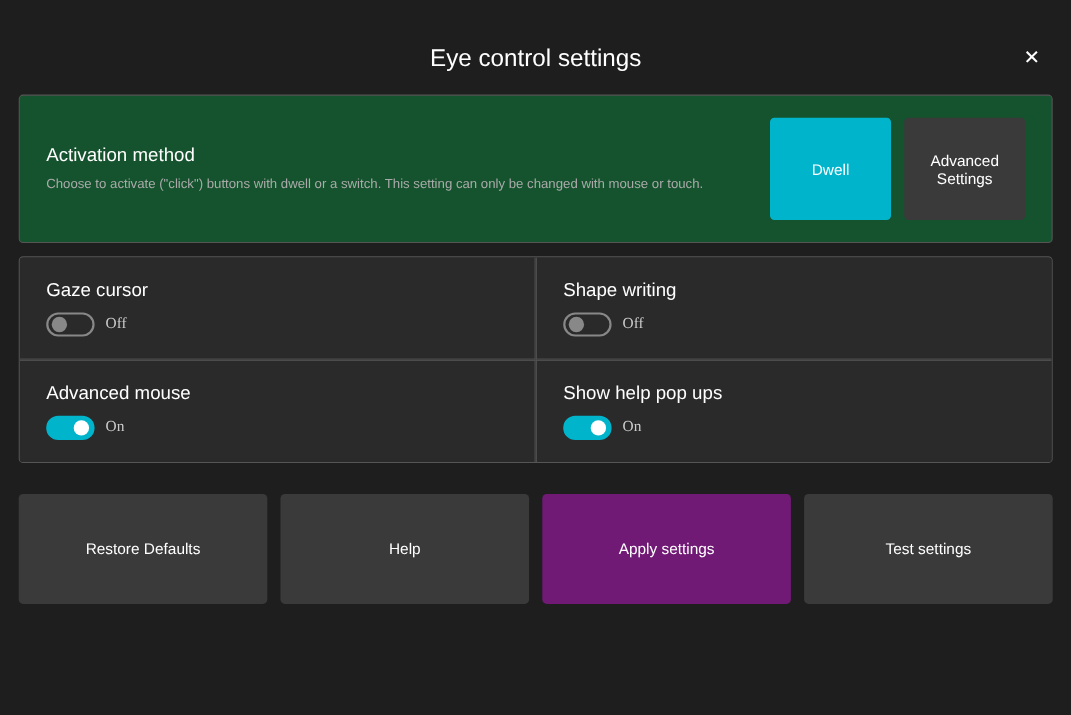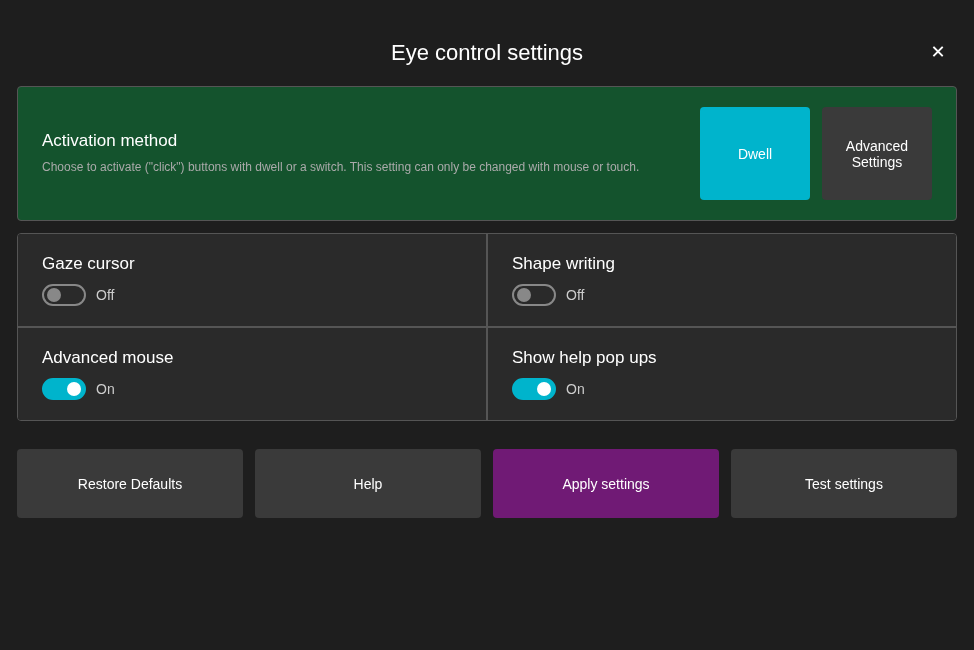--- a/index.html
+++ b/index.html
@@ -201,32 +201,33 @@
     }
 
     .toggle-thumb.on {
       left: calc(100% - 17px);
       background: #ffffff;
     }
 
     .toggle-status {
       font-size: 14px;
       color: #ccc;
+      font-family: Liberation Serif, serif;
     }
 
     
     .bottom-buttons {
       display: flex;
       gap: 12px;
       margin-top: 16px;
     }
 
     .bottom-btn {
       flex: 1;
-      height: 69px;
+      height: 100px;
       background: #3a3a3a;
       border: none;
       border-radius: 4px;
       color: #ffffff;
       font-size: 14px;
       cursor: pointer;
       font-family: 'Segoe UI', Arial, sans-serif;
     }
 
     .bottom-btn.primary {

